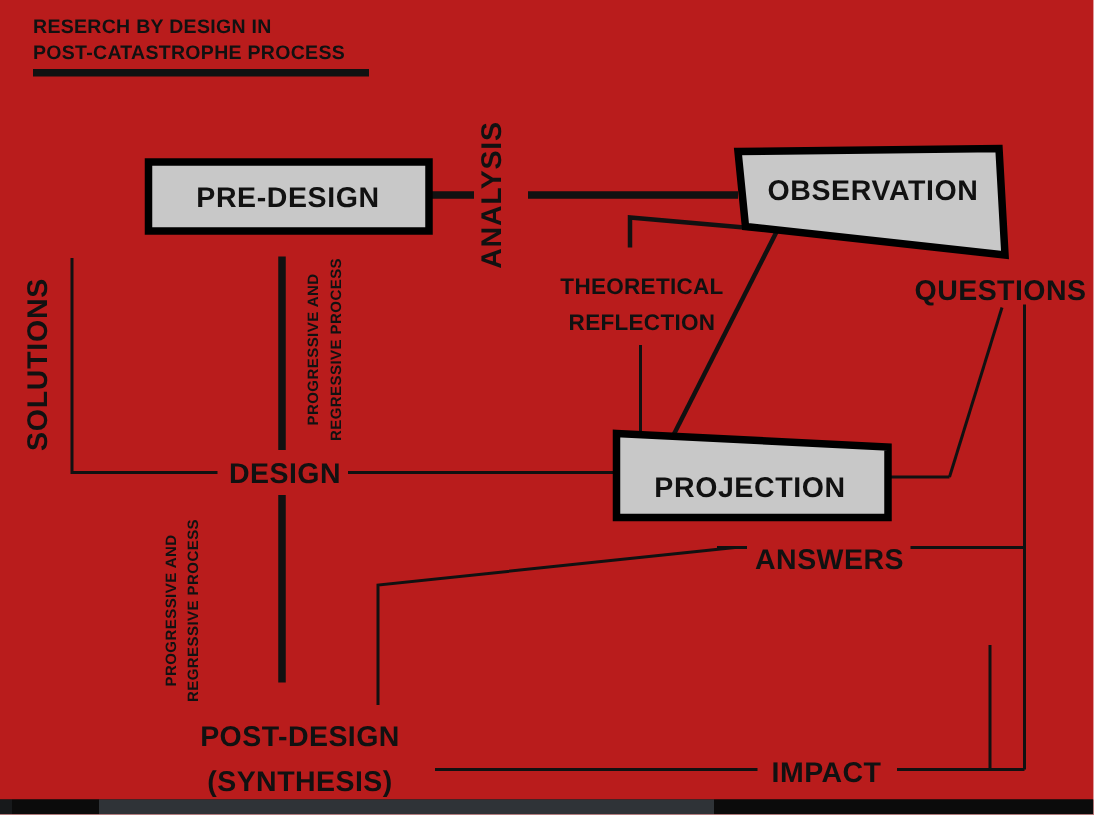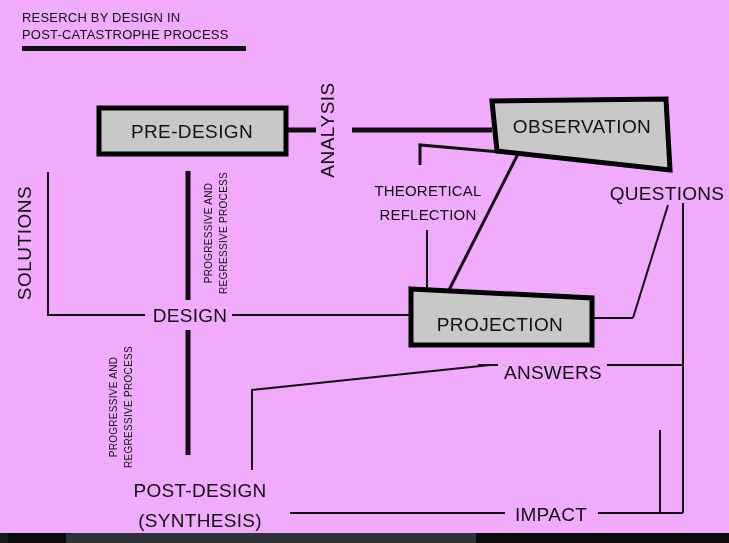--- a/index.html
+++ b/index.html
@@ -7,22 +7,23 @@
     padding: 0;
     background: #ffffff;
   }
   body {
     font-family: "Liberation Sans", sans-serif;
   }
   #canvas {
     position: relative;
     width: 729px;
     height: 543px;
-    background: #f0abfc;
+    background: #b91c1c;
     overflow: hidden;
+    font-weight: bold;
   }
   #diagram-svg {
     position: absolute;
     left: 0;
     top: 0;
     width: 729px;
     height: 543px;
   }
   .svg-text {
     font-family: "Liberation Sans", sans-serif;

